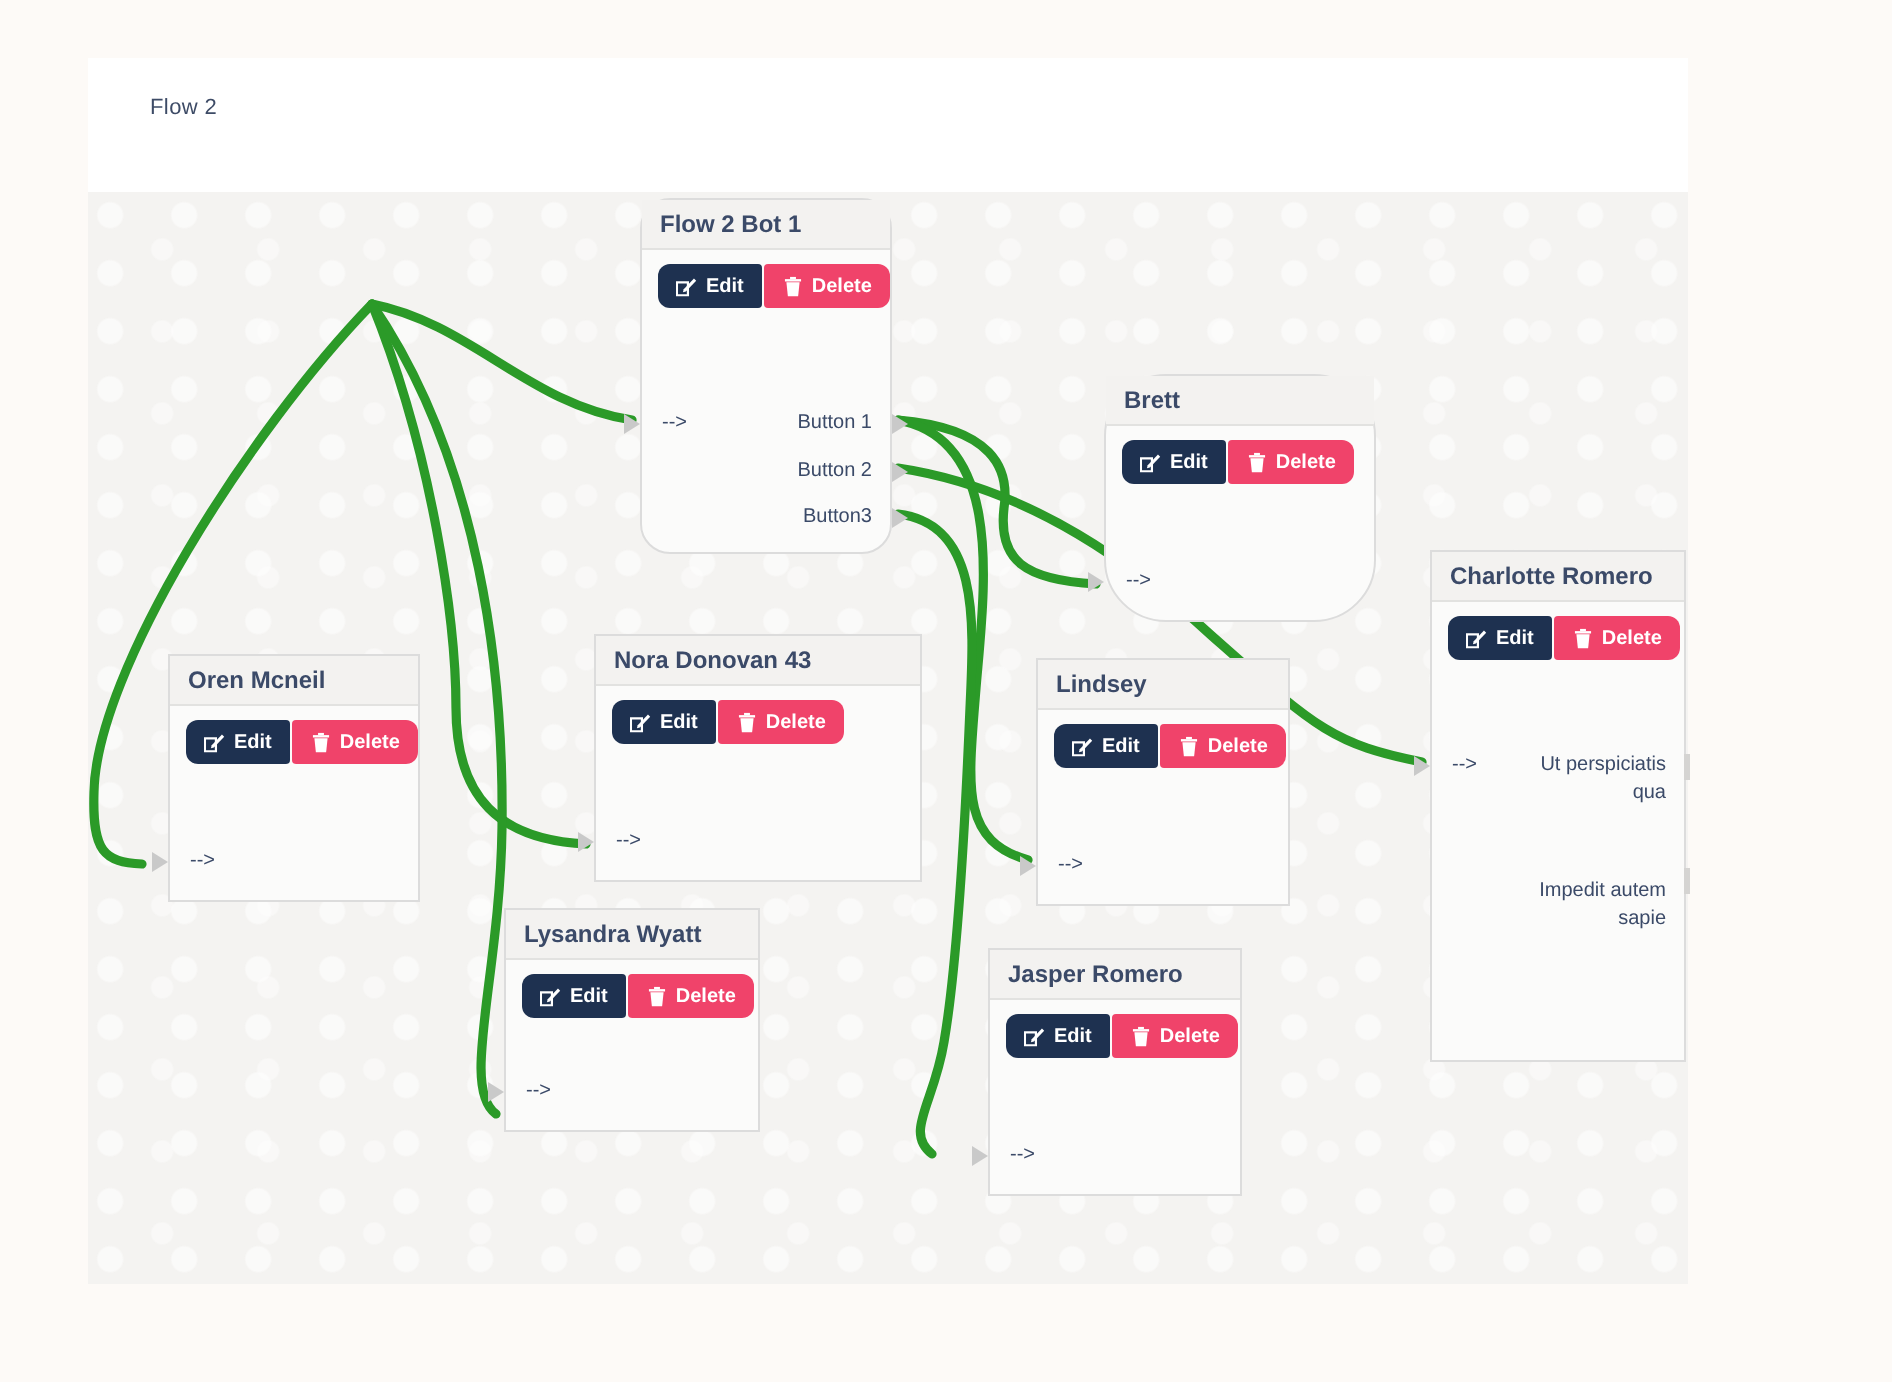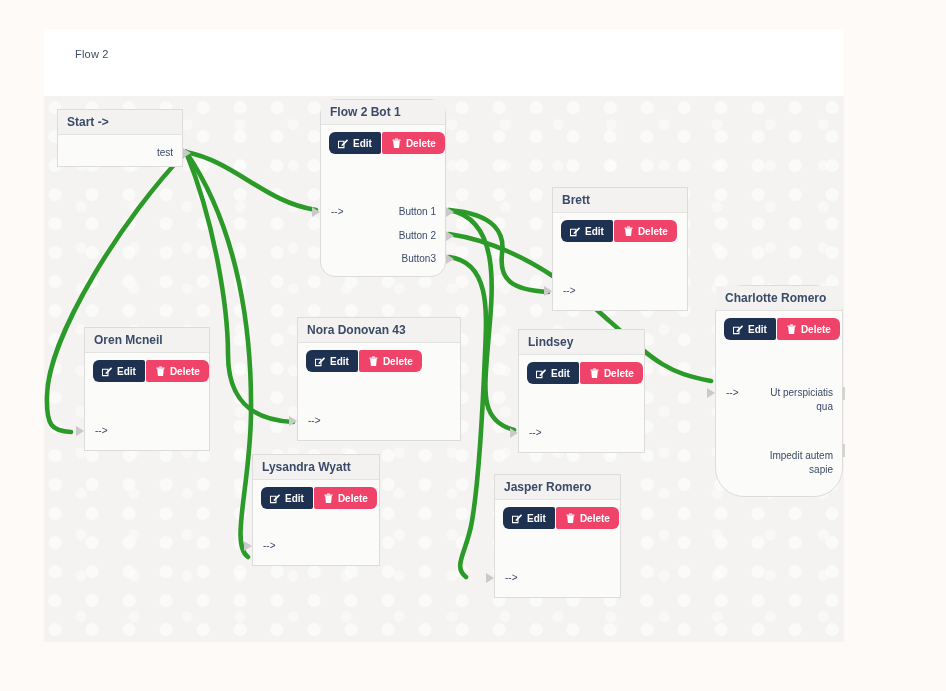--- a/index.html
+++ b/index.html
@@ -56,27 +56,20 @@
     <path d="M142,56 C192,66 220,106 272,114"></path>
     <path d="M142,56 C80,120 4,240 3,300 C2,330 8,335 27,336"></path>
     <path d="M142,56 C172,130 184,215 184,258 C184,303 206,324 249,326"></path>
     <path d="M142,56 C196,135 208,240 207,318 C206,392 186,448 204,461"></path>
     <path d="M405,114 C452,118 461,138 458,158 C455,184 468,194 504,196"></path>
     <path d="M405,114 C459,124 448,200 444,248 C440,298 436,324 470,334"></path>
     <path d="M405,138 C472,148 525,188 562,222 C614,268 622,276 667,285"></path>
     <path d="M405,161 C446,166 443,215 441,258 C438,330 434,390 428,425 C423,456 408,470 422,481"></path>
   </svg>
 
-  <div class="node" style="left:13px;top:13px;width:126px;height:58px;">
-    <div class="node-header">Start -&gt;</div>
-    <div class="io-row" style="top:35px;">
-      <span class="out-label">test</span>
-      <span class="out-stub"></span>
-    </div>
-  </div>
 
   <div class="node" style="left:276px;top:3px;width:126px;height:178px;border-radius:15px;">
     <div class="node-header">Flow 2 Bot 1</div>
     <div class="btn-row">
       <button class="btn edit">
           <span class="ico">
             <svg viewBox="0 0 12 12">
               <path d="M1.5 3.5h5v7h-6v-7z" fill="none" stroke="#fff" stroke-width="1.2"></path>
               <path d="M4.2 7.2 L9.8 1.4 l1.2 1.2 L5.4 8.4 L3.8 8.8z" fill="#fff"></path>
             </svg>
@@ -103,21 +96,21 @@
     <div class="io-row" style="top:128px;">
       <span class="out-label">Button 2</span>
       <span class="out-stub"></span>
     </div>
     <div class="io-row" style="top:151px;">
       <span class="out-label">Button3</span>
       <span class="out-stub"></span>
     </div>
   </div>
 
-  <div class="node" style="left:508px;top:91px;width:136px;height:124px;">
+  <div class="node" style="left:508px;top:91px;width:136px;height:124px;border-radius:31px;">
     <div class="node-header">Brett</div>
     <div class="btn-row">
       <button class="btn edit">
           <span class="ico">
             <svg viewBox="0 0 12 12">
               <path d="M1.5 3.5h5v7h-6v-7z" fill="none" stroke="#fff" stroke-width="1.2"></path>
               <path d="M4.2 7.2 L9.8 1.4 l1.2 1.2 L5.4 8.4 L3.8 8.8z" fill="#fff"></path>
             </svg>
           </span>
           <span>Edit</span>
@@ -132,21 +125,21 @@
           </span>
           <span>Delete</span>
         </button>
     </div>
     <div class="io-row" style="bottom:12px;">
       <span class="in-stub"></span>
       <span class="io-label">--&gt;</span>
     </div>
   </div>
 
-  <div class="node" style="left:671px;top:189px;width:128px;height:212px;border-radius:29px;">
+  <div class="node" style="left:671px;top:179px;width:128px;height:256px;">
     <div class="node-header">Charlotte Romero</div>
     <div class="btn-row">
       <button class="btn edit">
           <span class="ico">
             <svg viewBox="0 0 12 12">
               <path d="M1.5 3.5h5v7h-6v-7z" fill="none" stroke="#fff" stroke-width="1.2"></path>
               <path d="M4.2 7.2 L9.8 1.4 l1.2 1.2 L5.4 8.4 L3.8 8.8z" fill="#fff"></path>
             </svg>
           </span>
           <span>Edit</span>

